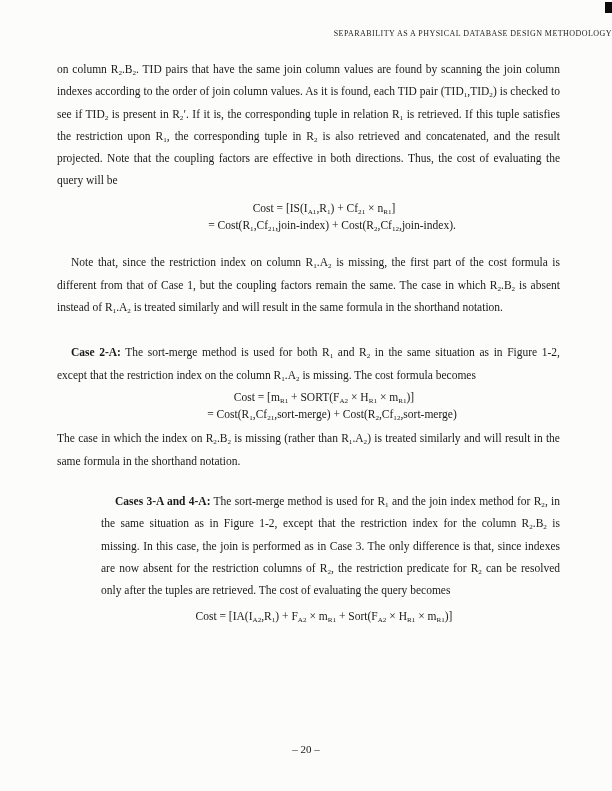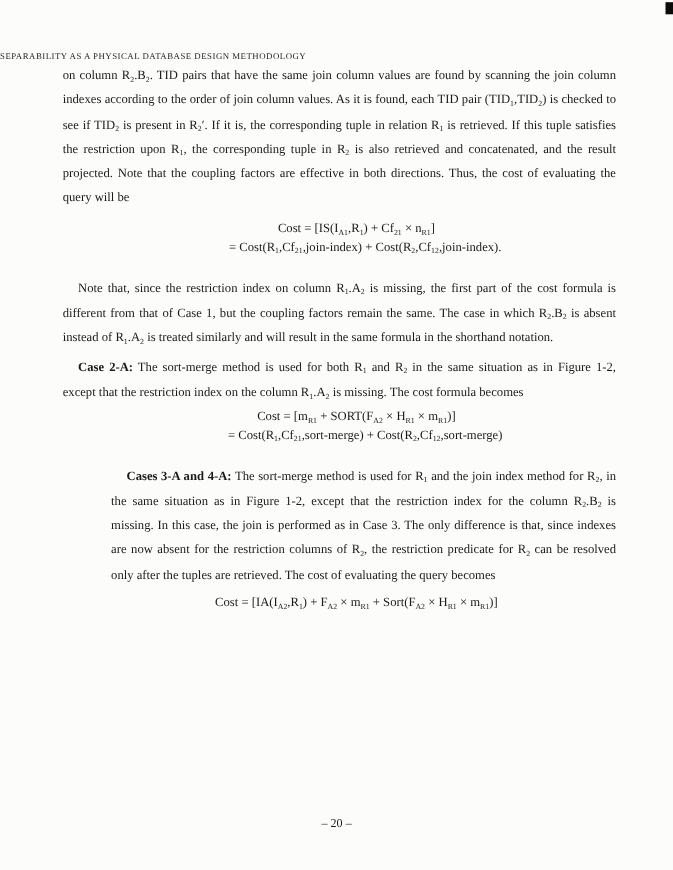--- a/index.html
+++ b/index.html
@@ -12,43 +12,42 @@
     color:#171717;
     font-family:"Liberation Serif","DejaVu Serif",serif;
     overflow:hidden;
   }
   .corner-mark {
     position:absolute; top:2px; right:0;
     width:7px; height:11px; background:#0b0b0b;
   }
   .running-header {
     position:absolute; top:29px; left:0; right:0;
-    text-align:left;
+    text-align:right;
     font-size:8px; letter-spacing:0.45px;
     color:#1d1d1d;
     white-space:nowrap;
-    margin-top:18px;
   }
   .content {
     position:absolute; top:58px; left:57px; width:503px;
     font-size:11.5px; line-height:22.3px;
     color:#1a1a1a;
   }
   .para { text-align:justify; text-align-last:left; }
   .para.indent { text-indent:14px; }
   .formula {
     font-size:11.5px; line-height:16.8px;
     margin-left:31px;
     text-align:center;
   }
   .formula .fline.cont { margin-left:16px; }
   .f1 { margin-top:8px;  margin-bottom:18px; }
   .f2 { margin-top:3px;  margin-bottom:5px; }
   .f3 { margin-top:6px; }
-  .p3 { margin-top:5px; }
+  .p3 { margin-top:23px; }
   .p5 { margin-top:18px;margin-left:44px; }
   sub { font-size:0.62em; vertical-align:-0.32em; line-height:0; letter-spacing:0; }
   b { font-weight:bold; }
   .page-number {
     position:absolute; top:743px; left:0; right:0;
     text-align:center; font-size:11px; color:#1a1a1a;
   }
 </style>
 </head>
 <body>
@@ -69,20 +68,21 @@
 
     <p class="para indent">Note that, since the restriction index on column R<sub>1</sub>.A<sub>2</sub> is missing, the first part of the cost formula is different from that of Case 1, but the coupling factors remain the same.  The case in which R<sub>2</sub>.B<sub>2</sub> is absent instead of R<sub>1</sub>.A<sub>2</sub> is treated similarly and will result in the same formula in the shorthand notation.</p>
 
     <p class="para indent p3"><b>Case 2-A:</b>  The sort-merge method is used for both R<sub>1</sub> and R<sub>2</sub> in the same situation as in Figure 1-2, except that the restriction index on the column R<sub>1</sub>.A<sub>2</sub> is missing.  The cost formula becomes</p>
 
     <div class="formula f2">
       <div class="fline">Cost = [m<sub>R1</sub> + SORT(F<sub>A2</sub> × H<sub>R1</sub> × m<sub>R1</sub>)]</div>
       <div class="fline cont">= Cost(R<sub>1</sub>,Cf<sub>21</sub>,sort-merge) + Cost(R<sub>2</sub>,Cf<sub>12</sub>,sort-merge)</div>
     </div>
 
+    <p class="para">The case in which the index on R<sub>2</sub>.B<sub>2</sub> is missing (rather than R<sub>1</sub>.A<sub>2</sub>) is treated similarly and will result in the same formula in the shorthand notation.</p>
 
     <p class="para indent p5"><b>Cases 3-A and 4-A:</b>  The sort-merge method is used for R<sub>1</sub> and the join index method for R<sub>2</sub>, in the same situation as in Figure 1-2, except that the restriction index for the column R<sub>2</sub>.B<sub>2</sub> is missing.  In this case, the join is performed as in Case 3.  The only difference is that, since indexes are now absent for the restriction columns of R<sub>2</sub>, the restriction predicate for R<sub>2</sub> can be resolved only after the tuples are retrieved.  The cost of evaluating the query becomes</p>
 
     <div class="formula f3">
       <div class="fline">Cost = [IA(I<sub>A2</sub>,R<sub>1</sub>) + F<sub>A2</sub> × m<sub>R1</sub> + Sort(F<sub>A2</sub> × H<sub>R1</sub> × m<sub>R1</sub>)]</div>
     </div>
 
   </div>
 
   <div class="page-number">– 20 –</div>

